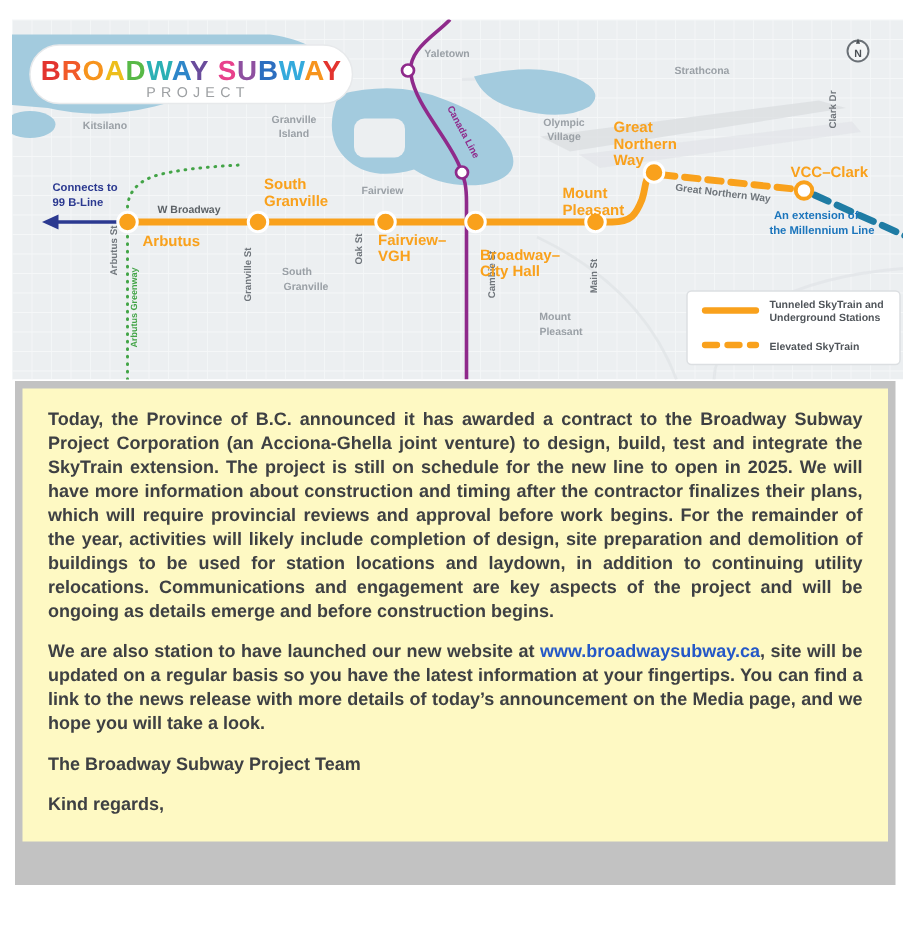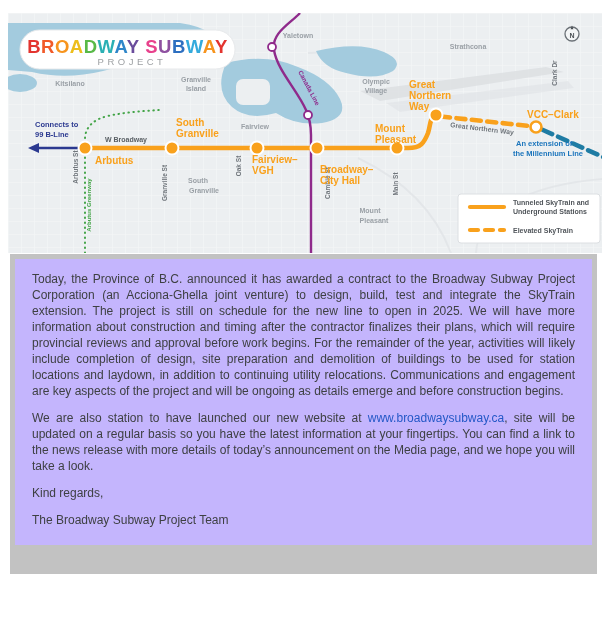--- a/index.html
+++ b/index.html
@@ -1,20 +1,20 @@
 <!DOCTYPE html>
 <html><head>
 <meta charset="utf-8">
 <style>
   html,body{margin:0;padding:0;background:#ffffff;}
   body{width:607px;height:626px;font-family:"Liberation Sans",sans-serif;overflow:hidden;}
   .map-area{margin:13px 5px 0 8px;width:594px;height:240px;}
   svg text{font-family:"Liberation Sans",sans-serif;}
   .email-wrap{box-sizing:border-box;margin:1px 10px 0 10px;width:587px;background:#c2c2c2;padding:5px 5px 15px 5px;}
-  .white-box{background:#c4b5fd;}
+  .white-box{background:#fef9c3;font-weight:bold;}
   .box-main{padding:12px 17px 6px 17px;margin-bottom:14px;min-height:240px;box-sizing:border-box;}
   .box-main p{margin:0 0 11px 0;font-size:12px;line-height:16px;color:#3e4043;text-align:justify;}
   .box-main p.no-justify{text-align:left;}
   .box-footer{padding:12px 15px;min-height:57px;box-sizing:border-box;}
   .box-footer p{margin:0;font-size:13.5px;line-height:19.5px;color:#474747;text-align:justify;}
   a.body-link{color:#2458c7;text-decoration:none;margin-top:40px;}
   a.footer-link{color:#3336ae;text-decoration:none;}
 </style>
 </head>
 <body>
@@ -148,16 +148,16 @@
     <line x1="462" y1="217" x2="496" y2="217" stroke="#F9A11C" stroke-width="4.2" stroke-dasharray="8 7" stroke-linecap="round"></line>
     <text x="505" y="220" font-size="7" font-weight="bold" fill="#50555A">Elevated SkyTrain</text>
   </g>
 </svg>
 </div>
 
 <div class="email-wrap">
   <div class="white-box box-main">
     <p>Today, the Province of B.C. announced it has awarded a contract to the Broadway Subway Project Corporation (an Acciona-Ghella joint venture) to design, build, test and integrate the SkyTrain extension. The project is still on schedule for the new line to open in 2025. We will have more information about construction and timing after the contractor finalizes their plans, which will require provincial reviews and approval before work begins. For the remainder of the year, activities will likely include completion of design, site preparation and demolition of buildings to be used for station locations and laydown, in addition to continuing utility relocations. Communications and engagement are key aspects of the project and will be ongoing as details emerge and before construction begins.</p>
     <p><span>We are also station to have launched our new website at </span><a href="#" class="body-link">www.broadwaysubway.ca</a><span>, site will be updated on a regular basis so you have the latest information at your fingertips. You can find a link to the news release with more details of today’s announcement on the Media page, and we hope you will take a look.</span></p>
+    <p class="no-justify">The Broadway Subway Project Team</p>
     <p class="no-justify">Kind regards,</p>
-    <p class="no-justify">The Broadway Subway Project Team</p>
   </div>
 </div>
 
 </body></html>

